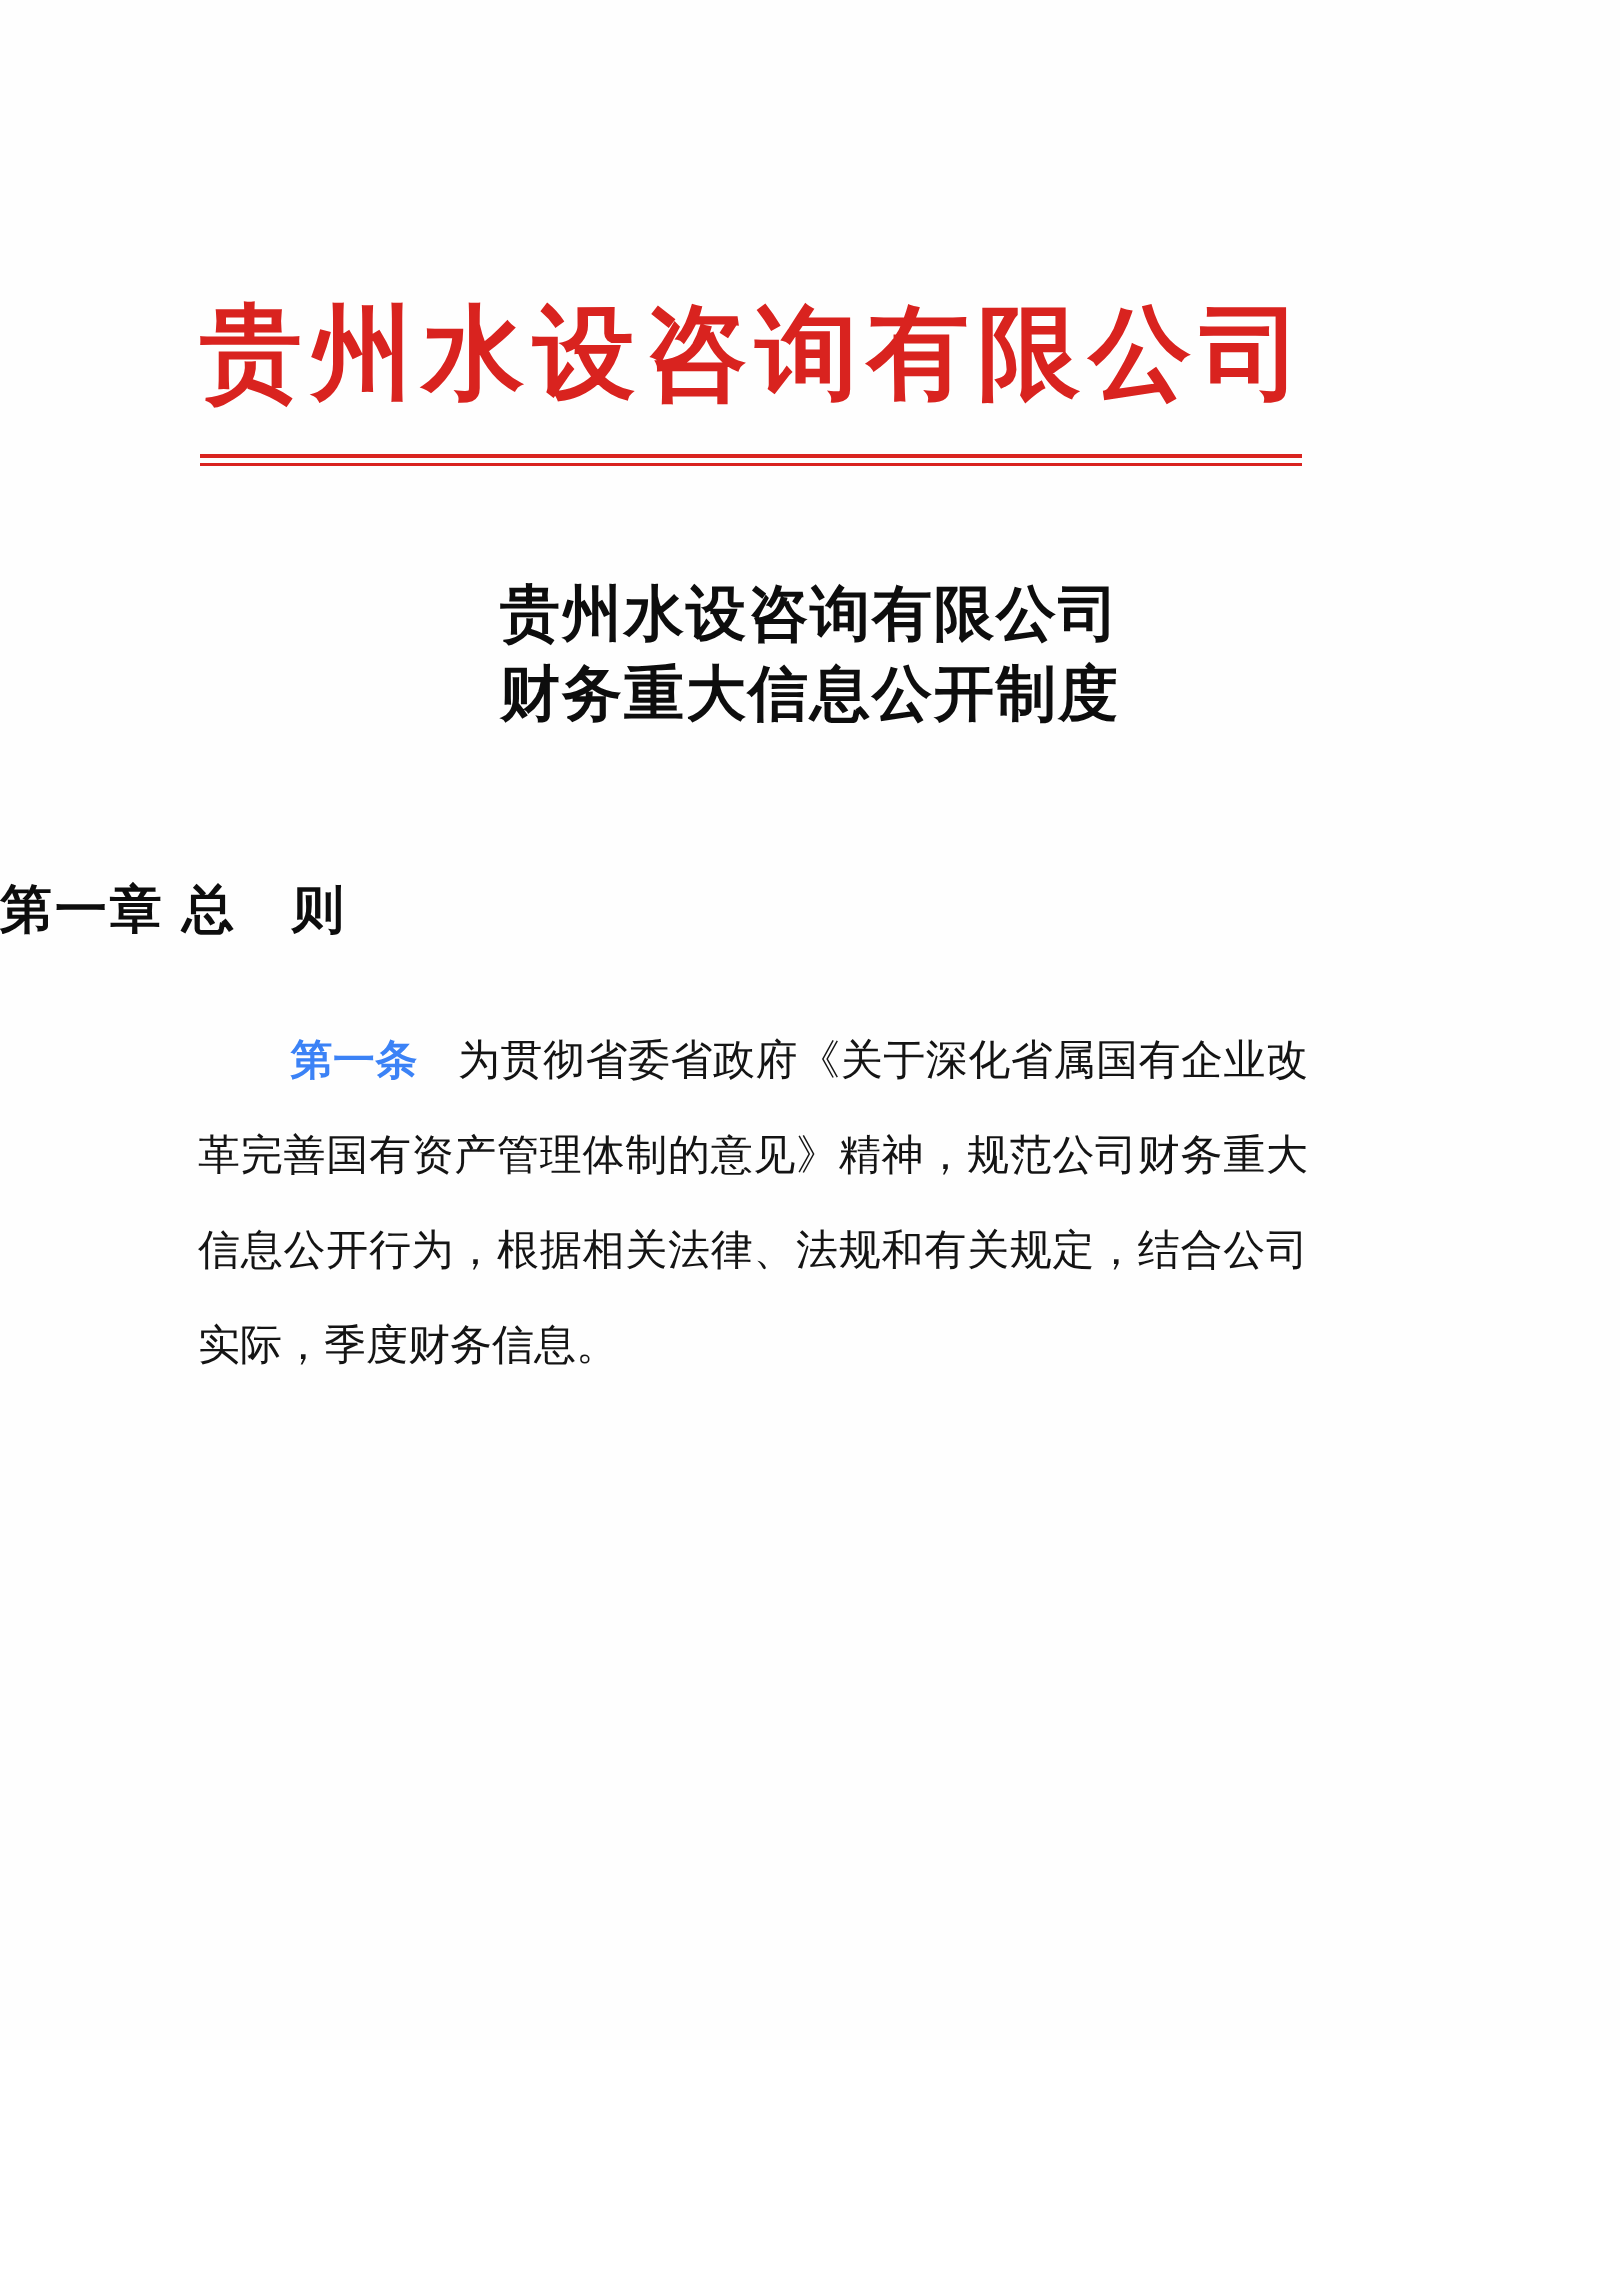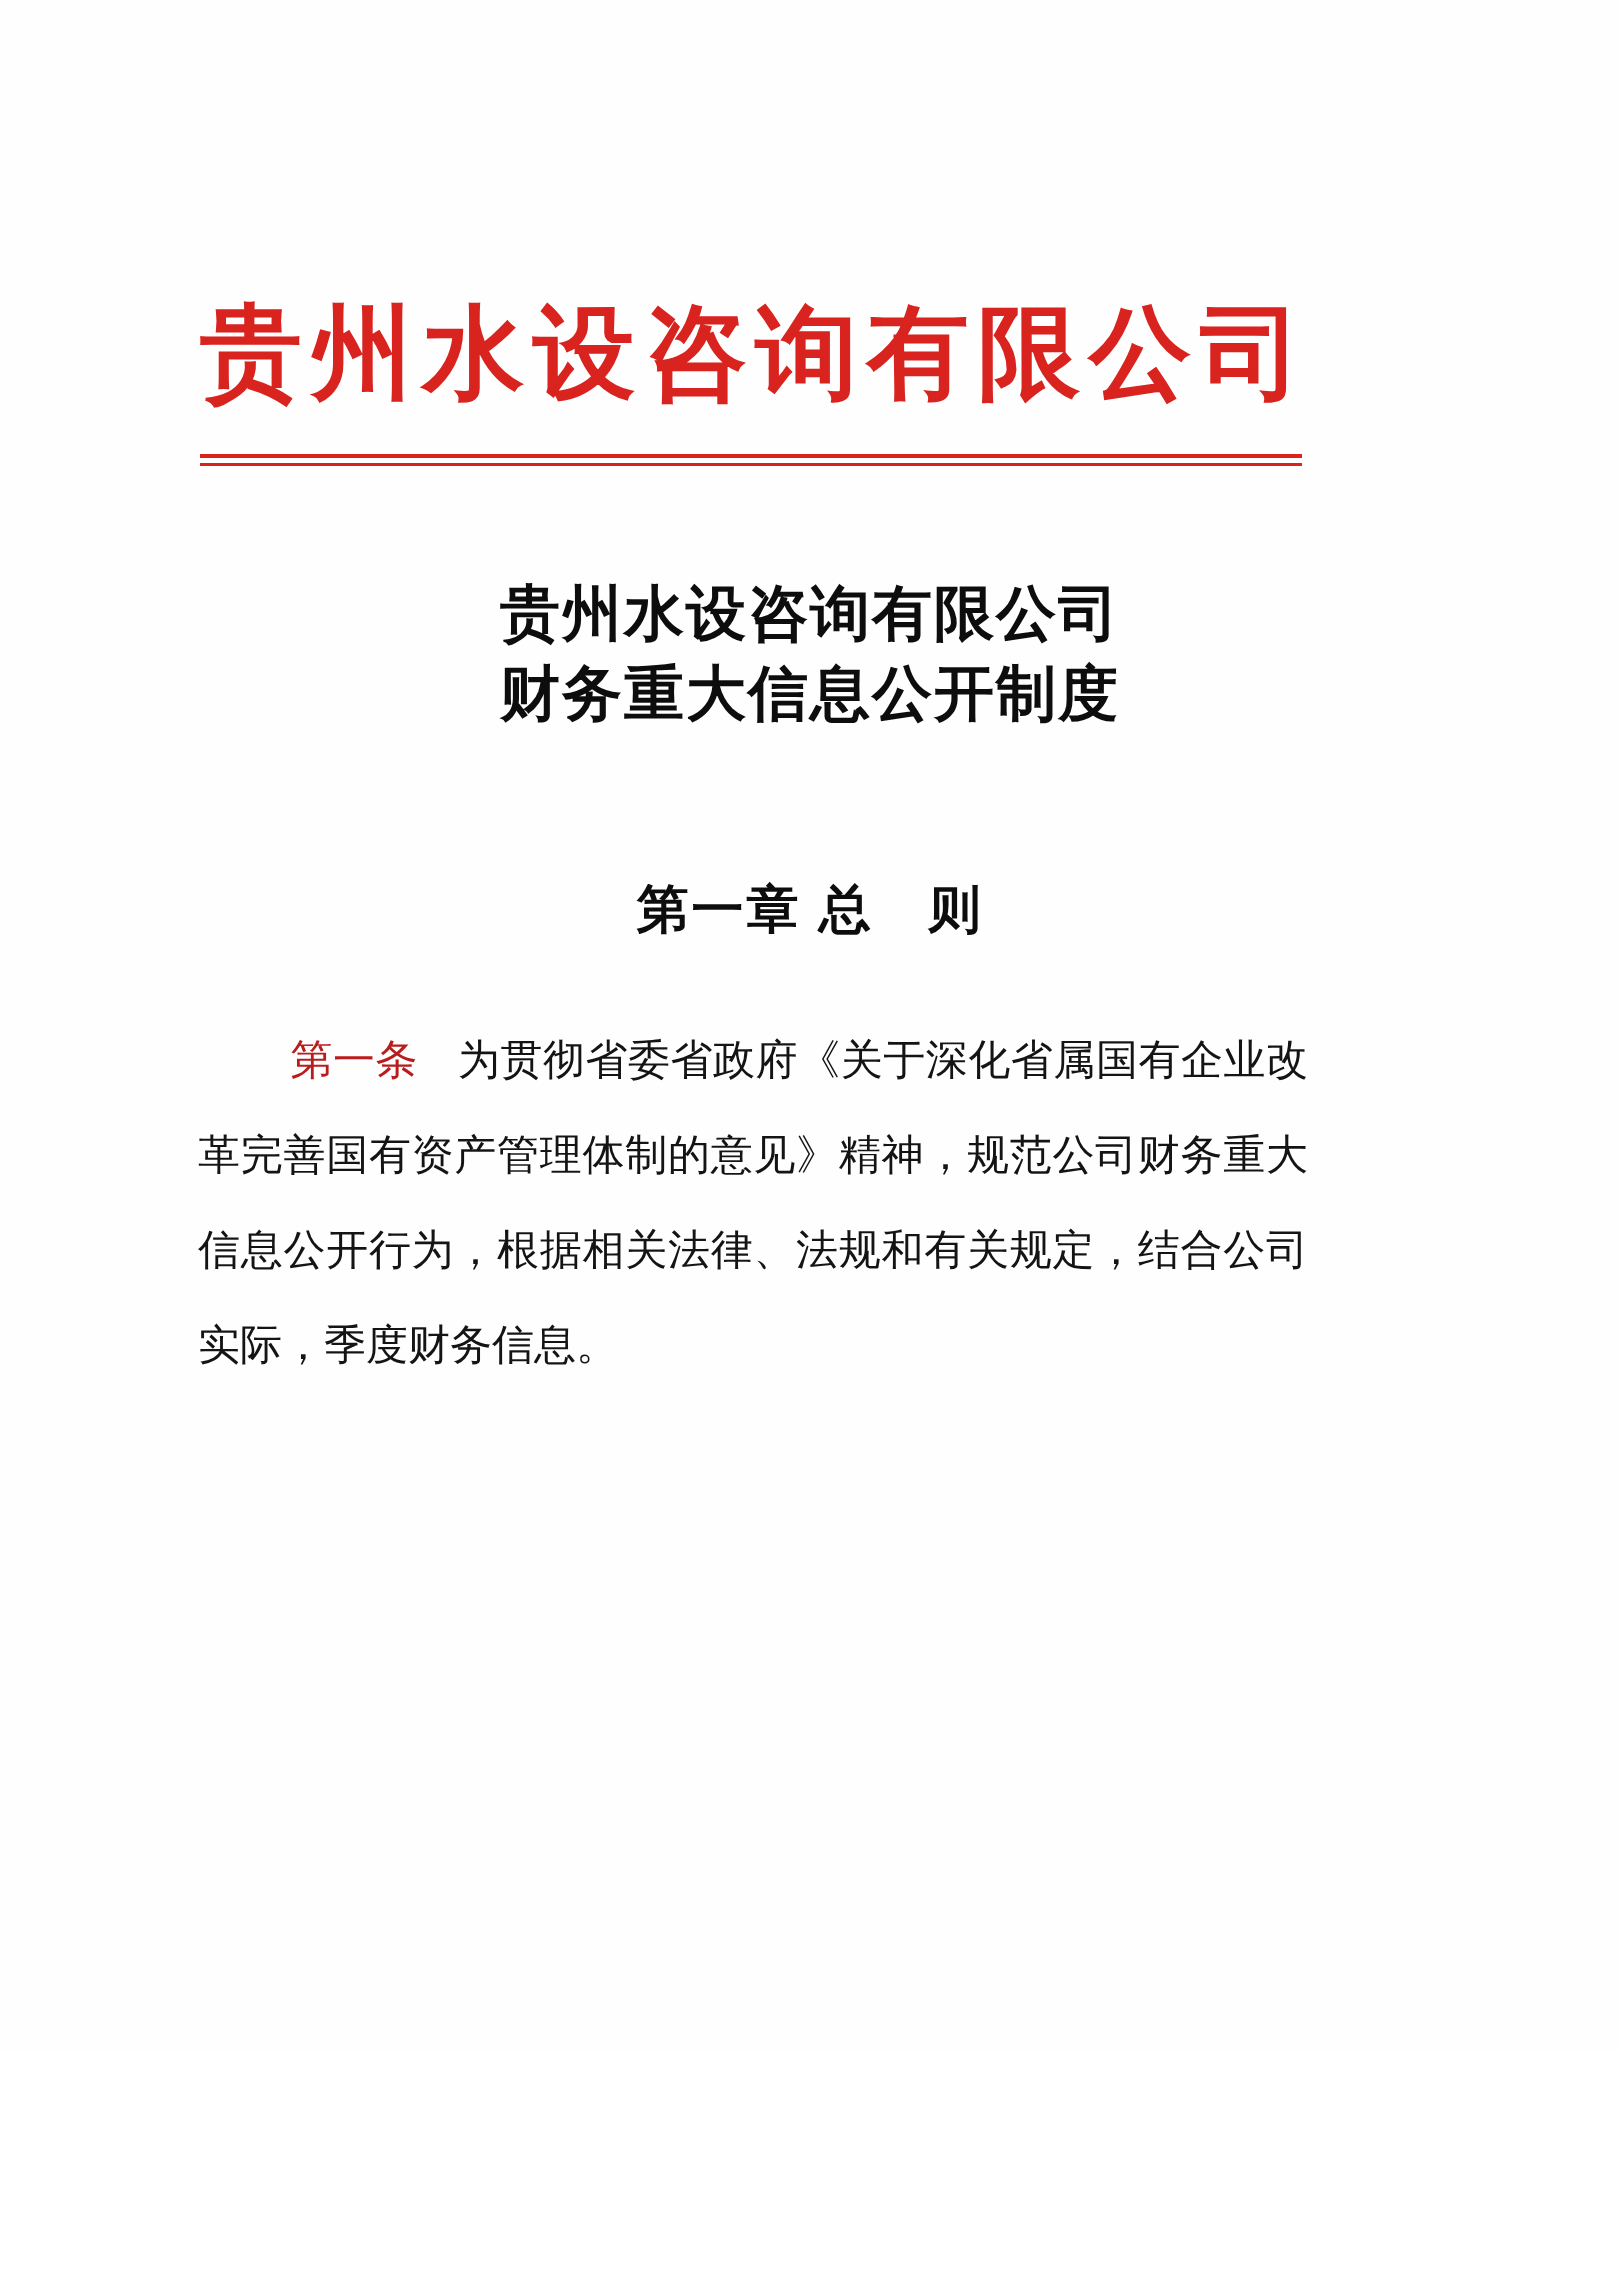--- a/index.html
+++ b/index.html
@@ -62,21 +62,20 @@
     letter-spacing:2px;
   }
   .doc-title .line + .line{
   }
   
   .chapter-heading{
     position:absolute;
     top:880px;
     left:0;
     width:100%;
-    text-align:center;
     font-family:"Liberation Sans", sans-serif;
     font-weight:700;
     font-size:52px;
     line-height:59px;
     letter-spacing:2.9px;
     color:#0d0d0d;
   }
   
   .body-text{
     position:absolute;
@@ -88,23 +87,23 @@
     text-align:justify;
     color:#141414;
   }
   .body-text p{
     margin:0;
     padding:0;
     text-indent:2.2em;
   }
   .article-label{
     font-family:"Liberation Sans", sans-serif;
-    font-weight:400;
+    font-weight:700;
     margin-right:0.95em;
-    color:#b91c1c;
+    color:#3b82f6;
   }
   
   .page-number{
     position:absolute;
     top:2056px;
     left:0;
     width:100%;
     text-align:center;
     font-family:"Liberation Sans", sans-serif;
     font-size:30px;

